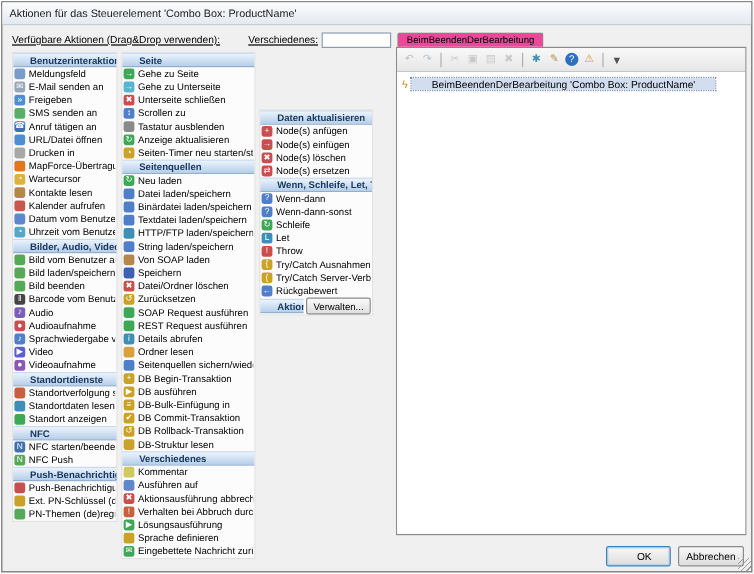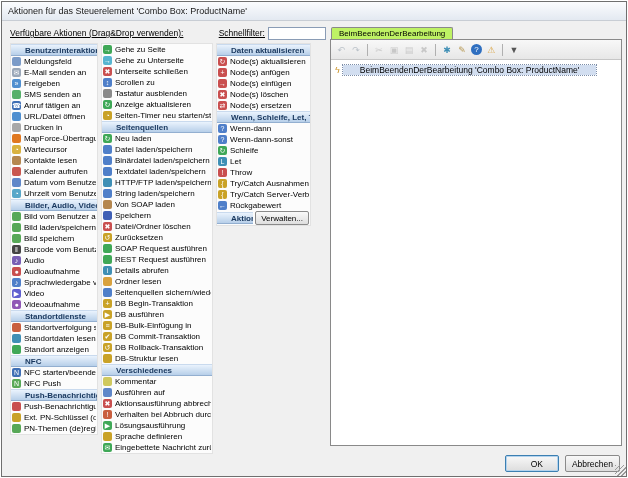--- a/index.html
+++ b/index.html
@@ -30,21 +30,21 @@
     font-size:8px;margin-left:3px;padding:0 2px;box-sizing:border-box;
   }
   
   .columns{
     position:absolute;left:8px;top:41px;bottom:4px;width:316px;
     display:flex;gap:3px;align-items:flex-start;
   }
   .col{background:#fcfcfc;border:1px solid #e2e2e2;box-sizing:border-box;}
   .col:nth-child(1){width:88px;}
   .col:nth-child(2){width:112px;}
-  .col:nth-child(3){width:95px;}
+  .col:nth-child(3){width:95px;margin-top:48px;}
   .sec-row{display:flex;align-items:center;gap:2px;}
   .sec-header{
     flex:1;height:12px;line-height:11px;box-sizing:border-box;
     font-size:8px;font-weight:bold;color:#17365d;
     background:linear-gradient(#eaf3fd,#b7cfe9);
     border-top:1px solid #c9daee;border-bottom:1px solid #93afd0;
     padding:0 14px;white-space:nowrap;overflow:hidden;
   }
   .manage-btn{
     height:14px;font-size:8px;padding:0 5px;margin-right:1px;
@@ -59,21 +59,21 @@
     color:#fff;font-size:7px;line-height:9px;text-align:center;overflow:hidden;
   }
   .ilabel{
     font-size:8px;color:#000;white-space:nowrap;overflow:hidden;
     flex:1;min-width:0;
   }
   
   .right{position:absolute;left:328px;top:22px;width:292px;bottom:4px;}
   .tabstrip{height:15px;display:flex;padding-left:1px;align-items:flex-end;}
   .tab{
-    background:#bef264;border:1px solid #898989;border-bottom:none;
+    background:#ec4899;border:1px solid #898989;border-bottom:none;
     border-radius:2px 2px 0 0;font-size:8px;padding:1px 7px 1px;color:#000;
     position:relative;z-index:2;
   }
   .panel{
     position:absolute;top:15px;left:0;right:0;bottom:26px;
     border:1px solid #898989;background:#fff;
     display:flex;flex-direction:column;box-sizing:border-box;
   }
   .toolbar{
     height:19px;flex:none;background:linear-gradient(#f8f8f8,#e7e7e7);
@@ -112,21 +112,21 @@
 
 <div class="dialog">
 
   <div class="titlebar">
     <span>Aktionen für das Steuerelement 'Combo Box: ProductName'</span>
   </div>
 
   <div class="toprow">
     <span>Verfügbare Aktionen (Drag&amp;Drop verwenden):</span>
     <span class="spacer"></span>
-    <span>Schnellfilter:</span>
+    <span>Verschiedenes:</span>
     <input type="text" value="" style="">
   </div>
 
   <div class="columns" id="columns">
       <div class="col">
         <div class="sec-row">
           <div class="sec-header">Benutzerinteraktionen</div>
         </div>
         <div class="item">
           <span class="aicon" style="background: rgb(123, 155, 200);"></span>
@@ -186,21 +186,21 @@
         <div class="item">
           <span class="aicon" style="background: rgb(87, 168, 87);"></span>
           <span class="ilabel">Bild vom Benutzer ausw</span>
         </div>
         <div class="item">
           <span class="aicon" style="background: rgb(87, 168, 87);"></span>
           <span class="ilabel">Bild laden/speichern</span>
         </div>
         <div class="item">
           <span class="aicon" style="background: rgb(87, 168, 87);"></span>
-          <span class="ilabel">Bild speichern</span>
+          <span class="ilabel">Bild beenden</span>
         </div>
         <div class="item">
           <span class="aicon" style="background: rgb(68, 68, 68);">‖</span>
           <span class="ilabel">Barcode vom Benutzer</span>
         </div>
         <div class="item">
           <span class="aicon" style="background: rgb(122, 95, 181);">♪</span>
           <span class="ilabel">Audio</span>
         </div>
         <div class="item">
@@ -255,20 +255,23 @@
         <div class="item">
           <span class="aicon" style="background: rgb(201, 162, 39);"></span>
           <span class="ilabel">Ext. PN-Schlüssel (de)</span>
         </div>
         <div class="item">
           <span class="aicon" style="background: rgb(87, 168, 87);"></span>
           <span class="ilabel">PN-Themen (de)registrier</span>
         </div>
       </div>
       <div class="col">
+        <div class="sec-row">
+          <div class="sec-header">Seite</div>
+        </div>
         <div class="item">
           <span class="aicon" style="background: rgb(63, 168, 87);">→</span>
           <span class="ilabel">Gehe zu Seite</span>
         </div>
         <div class="item">
           <span class="aicon" style="background: rgb(87, 181, 208);">→</span>
           <span class="ilabel">Gehe zu Unterseite</span>
         </div>
         <div class="item">
           <span class="aicon" style="background: rgb(201, 79, 79);">✖</span>
@@ -405,24 +408,20 @@
           <span class="ilabel">Sprache definieren</span>
         </div>
         <div class="item">
           <span class="aicon" style="background: rgb(63, 168, 87);">✉</span>
           <span class="ilabel">Eingebettete Nachricht zurück</span>
         </div>
       </div>
       <div class="col">
         <div class="sec-row">
           <div class="sec-header">Daten aktualisieren</div>
-        </div>
-        <div class="item">
-          <span class="aicon" style="background: rgb(201, 79, 79);">↻</span>
-          <span class="ilabel">Node(s) aktualisieren</span>
         </div>
         <div class="item">
           <span class="aicon" style="background: rgb(201, 79, 79);">+</span>
           <span class="ilabel">Node(s) anfügen</span>
         </div>
         <div class="item">
           <span class="aicon" style="background: rgb(201, 79, 79);">→</span>
           <span class="ilabel">Node(s) einfügen</span>
         </div>
         <div class="item">

